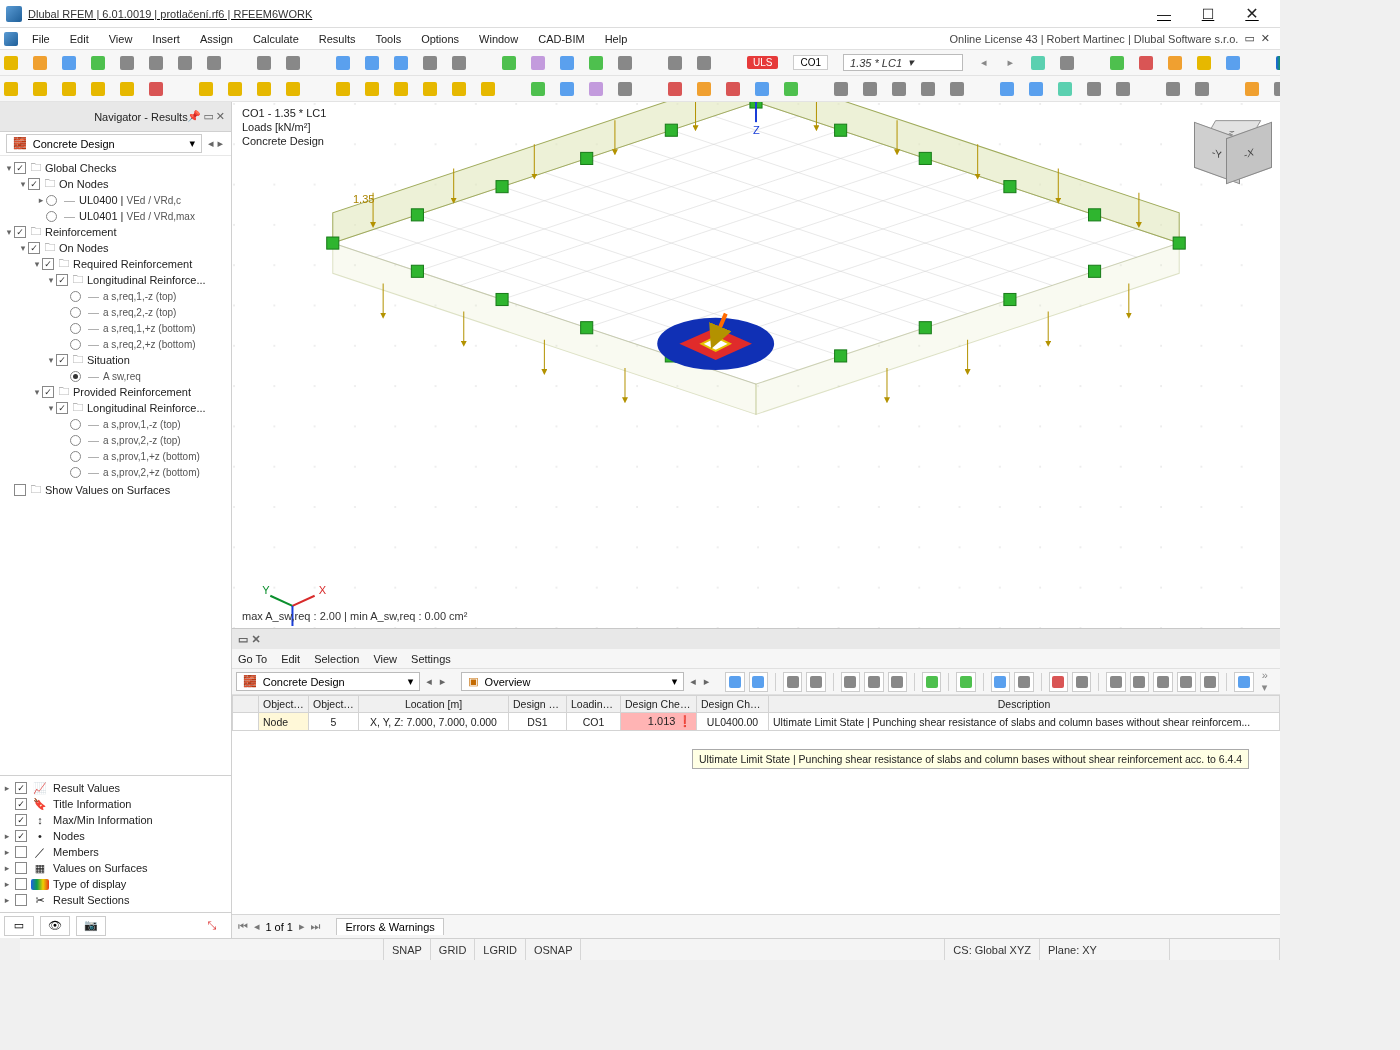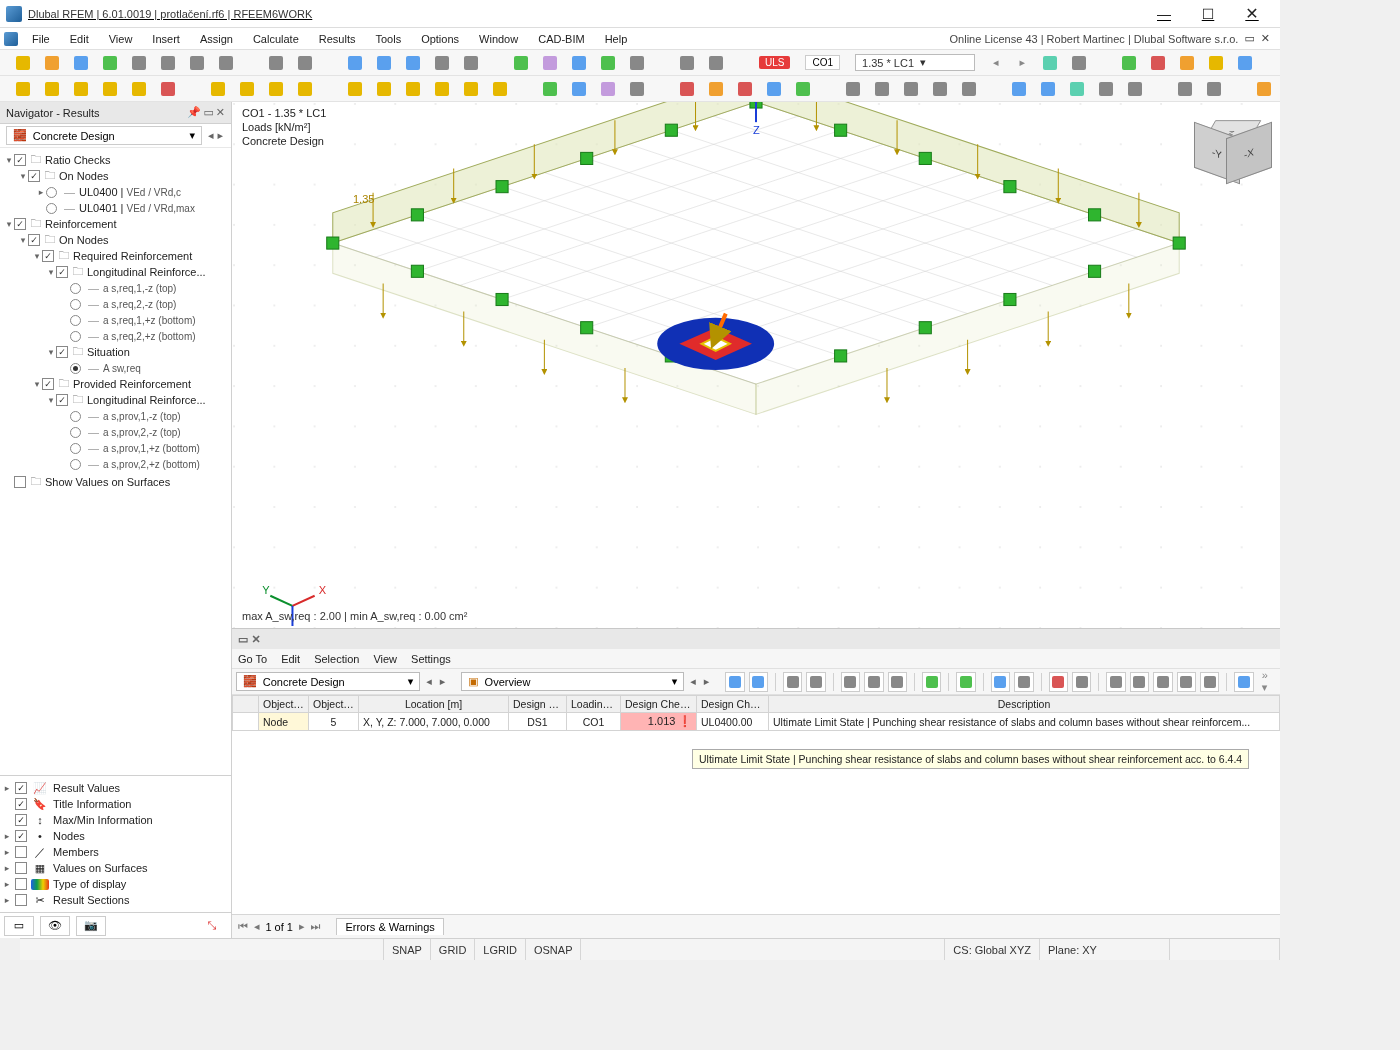--- a/index.html
+++ b/index.html
@@ -13,40 +13,40 @@
   .titlebar .win-btn.close { font-size: 16px; }
 
   
   .menubar { height: 22px; background: #fff; display: flex; align-items: center; padding: 0 4px; border-bottom: 1px solid #e0e0e0; }
   .menubar .mi { padding: 2px 10px; color: #222; }
   .menubar .spacer { flex: 1; }
   .menubar .right-info { color: #444; padding-right: 6px; display:flex; align-items:center; gap:6px;}
   .sm-icon { width:14px; height:14px; display:inline-block; }
 
   
-  .toolbar { height: 26px; background: #f7f7f7; display: flex; align-items: center; padding: 0 16px; gap: 15px; border-bottom: 1px solid #e3e3e3; overflow: hidden; }
+  .toolbar { height: 26px; background: #f7f7f7; display: flex; align-items: center; padding: 0 4px; gap: 15px; border-bottom: 1px solid #e3e3e3; overflow: hidden; }
   .tbtn { width: 20px; height: 20px; display: flex; align-items:center; justify-content:center; border-radius:2px; }
   .sep { width: 1px; height: 18px; background: #d0d0d0; margin: 0 3px; }
   .tb-badge { font-size:10px; padding:1px 6px; background:#e63a3a; color:#fff; border-radius:2px; }
   .tb-co { font-size:10px; padding:1px 6px; background:#fff; border:1px solid #ccc; }
-  .tb-combo { font-size:11px; background:#fff; border:1px solid #bbb; padding:1px 6px; color:#333; display:flex; align-items:center; gap:6px; }
+  .tb-combo { font-size:11px; background:#fff; border:1px solid #bbb; padding:1px 6px; color:#333; display:flex; align-items:center; gap:6px;font-style:italic; }
   .tb-combo.med { min-width:120px; }
 
   
   .ic { width:14px; height:14px; border-radius:2px; }
   .ic1{background:#e6b800}.ic2{background:#5aa0ee}.ic3{background:#4ec04e}.ic4{background:#d95555}
   .ic5{background:#c39bdd}.ic6{background:#888}.ic7{background:#f0a030}.ic8{background:#5bd0b0}
   .ic9{background:#2a6ac6}.swatch{background:linear-gradient(90deg,#1f60e6,#0e9e4a,#f0d000,#e43a1a);}
 
   
   .main { flex:1; display:flex; min-height:0; }
 
   
   .navigator { width: 232px; display:flex; flex-direction:column; border-right:1px solid #d0d0d0; background:#fff; }
-  .nav-title { height:22px; background:#e8e8e8; display:flex; align-items:center; padding:0 6px; color:#222; border-bottom:1px solid #d0d0d0; }
+  .nav-title { height:30px; background:#e8e8e8; display:flex; align-items:center; padding:0 6px; color:#222; border-bottom:1px solid #d0d0d0;text-align:right; }
   .nav-title .t { flex:1; font-weight:500; }
   .nav-title .x-icons { display:flex; gap:2px; color:#666; }
   .nav-combo { height:24px; display:flex; align-items:center; padding:0 6px; border-bottom:1px solid #e8e8e8; }
   .nav-combo .cd-btn { flex:1; display:flex; align-items:center; gap:6px; border:1px solid #ccc; padding:2px 6px; background:#fff; }
   .nav-combo .nav-arrows { display:flex; margin-left:4px; color:#666; }
   .nav-combo .nav-arrows span { padding:0 2px; }
 
   .tree { flex:1; overflow:auto; padding:4px 2px 6px 2px; }
   .tree-row { display:flex; align-items:center; height:16px; color:#222; white-space:nowrap; }
   .tree .caret { width:10px; text-align:center; color:#666; font-size:9px; }
@@ -102,21 +102,21 @@
   .ew-toolbar .combo.ov { width:230px; }
   .ew-toolbar .arrows { color:#666; padding:0 2px; }
   .ew-toolbar .ico { width:20px; height:20px; border:1px solid #ccc; background:#fff; display:flex; align-items:center; justify-content:center; }
   .ew-toolbar .ico .ic{width:12px;height:12px}
 
   .ew-grid { flex:1; background:#fff; position:relative; overflow:auto; }
   table.grid { border-collapse: collapse; width: 100%; table-layout:fixed; }
   table.grid th, table.grid td { border:1px solid #d3d3d3; padding:2px 4px; font-size:10.5px; color:#222; background:#fff; overflow:hidden; white-space:nowrap; text-overflow:ellipsis; }
   table.grid th { background:#f0f0f0; font-weight:normal; text-align:center; }
   table.grid td.center{ text-align:center; }
-  table.grid td.right{ text-align:left; }
+  table.grid td.right{ text-align:center; }
   table.grid td.ratio { background:#ffb4b4; text-align:right; }
   table.grid td.node { background:#fff8d8; }
   .tooltip { position:absolute; left:460px; top:54px; background:#ffffe4; border:1px solid #aaa; padding:3px 6px; font-size:10.5px; color:#222; max-width:560px; }
 
   .ew-footer { height:24px; border-top:1px solid #d6d6d6; display:flex; align-items:center; padding:0 6px; gap:6px; background:#f6f6f6; }
   .ew-footer .pag { color:#777; }
   .ew-footer .tab { background:#fff; border:1px solid #c8c8c8; border-bottom:none; padding:2px 8px; margin-left:10px; }
 
   
   .statusbar { height:22px; background:#f4f4f4; border-top:1px solid #d0d0d0; display:flex; align-items:center; font-size:10.5px; color:#333;margin-left:20px; }
@@ -467,21 +467,21 @@
         <span>▸</span>
       </div>
     </div>
 
     <div class="tree">
 
       <div class="tree-row" style="padding-left:2px">
         <span class="caret">▾</span>
         <span class="chk ck"></span>
         <span class="ticon">🗀</span>
-        <span class="lbl">Ratio Checks</span>
+        <span class="lbl">Global Checks</span>
       </div>
       <div class="tree-row" style="padding-left:16px">
         <span class="caret">▾</span>
         <span class="chk ck"></span>
         <span class="ticon">🗀</span>
         <span class="lbl">On Nodes</span>
       </div>
       <div class="tree-row" style="padding-left:34px">
         <span class="caret">▸</span>
         <span class="radio"></span>

